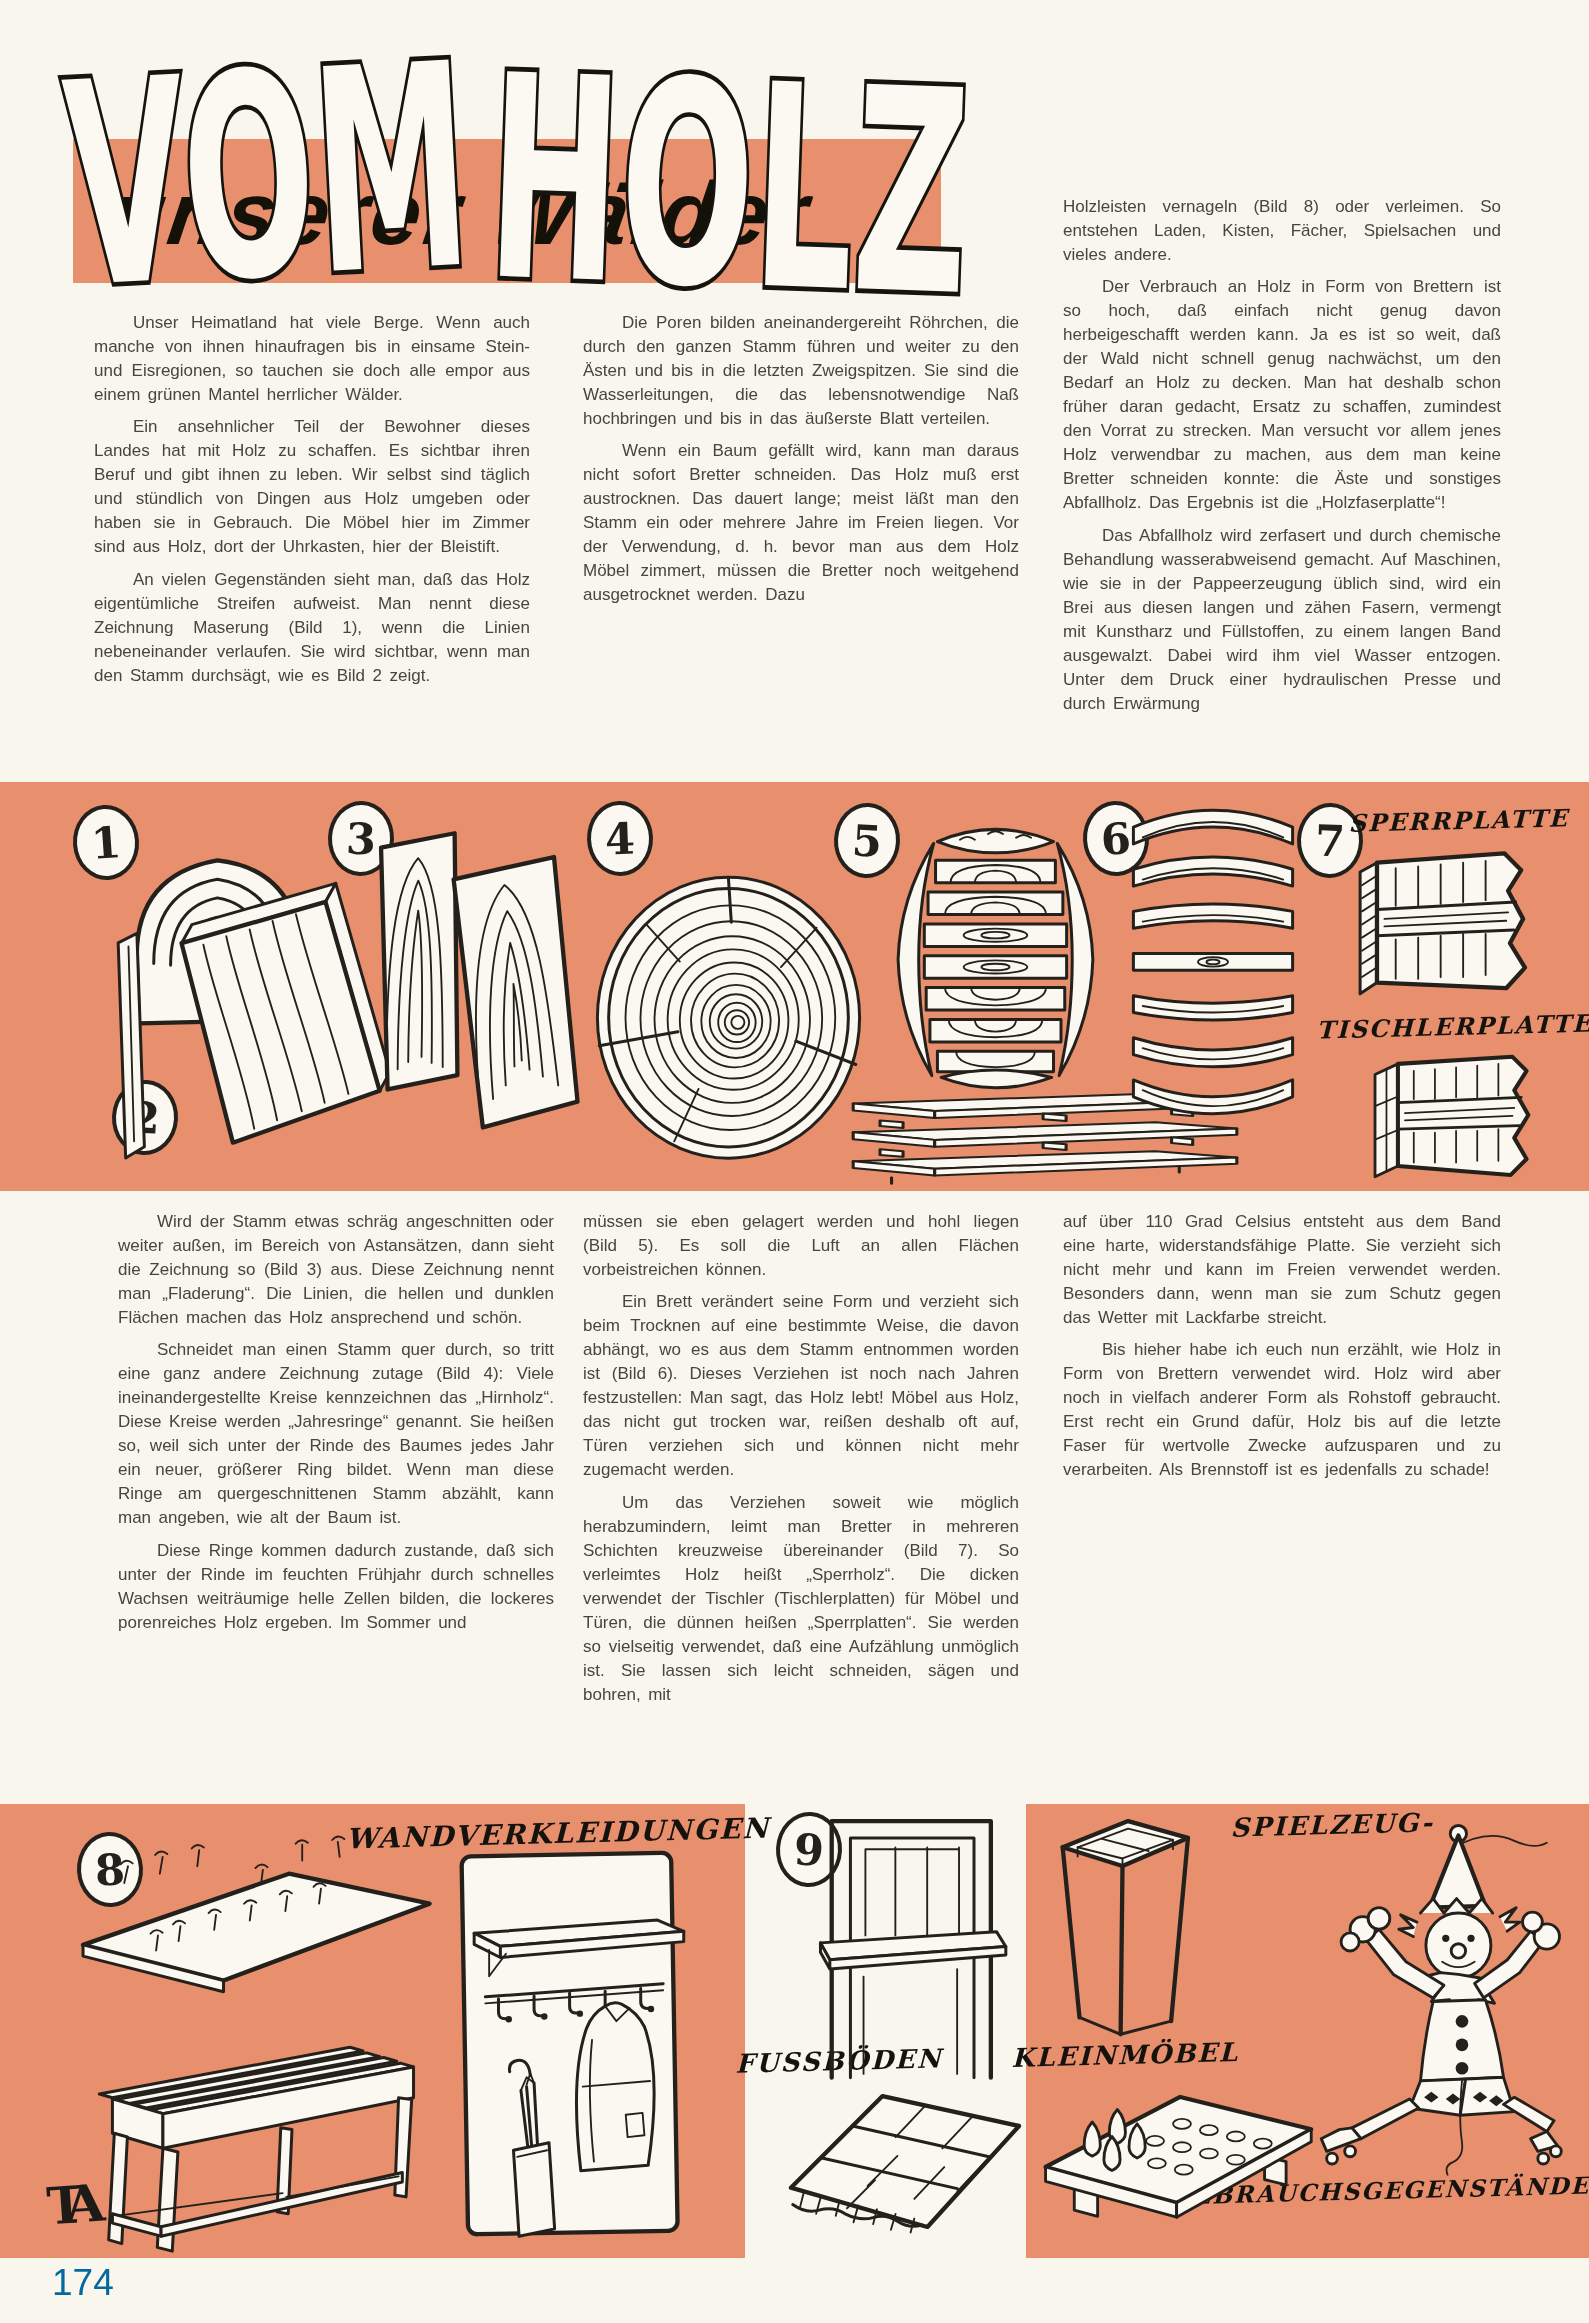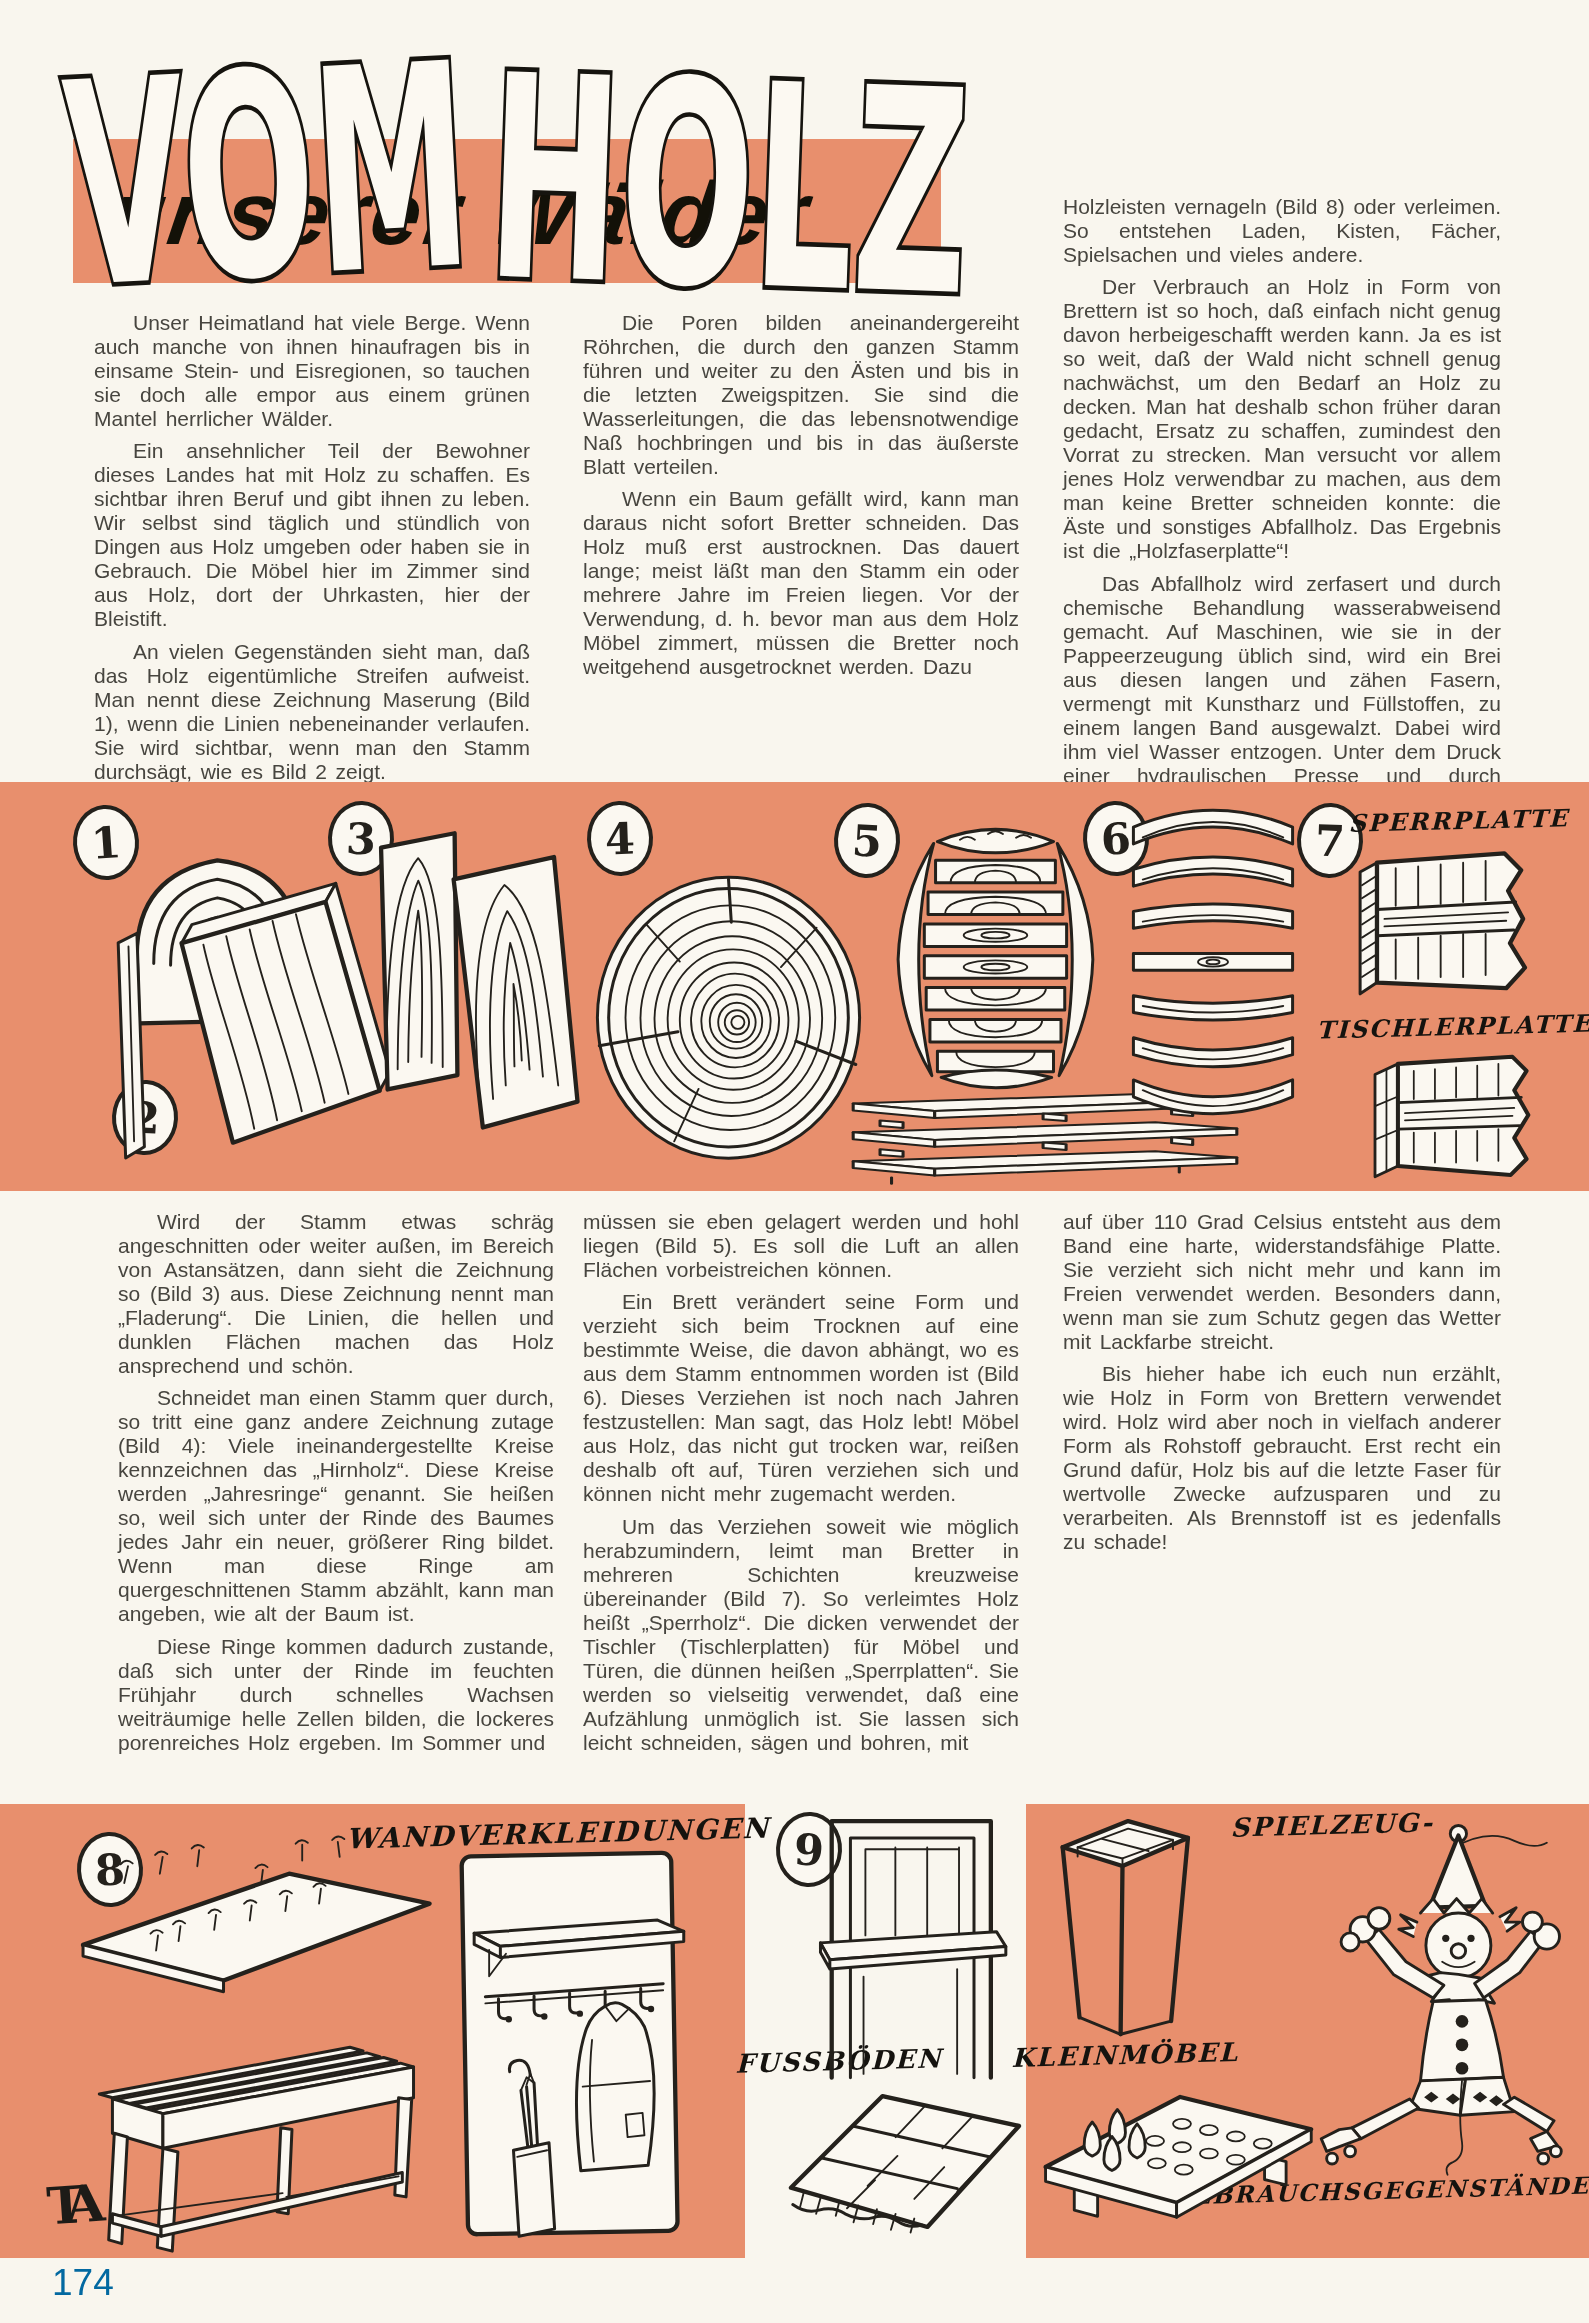--- a/index.html
+++ b/index.html
@@ -3,21 +3,21 @@
 <meta charset="utf-8">
 <style>
   html,body{margin:0;padding:0;background:#6b6b6b;}
   #page{position:relative;width:1589px;height:2324px;background:var(--paper,#f9f6ee);
         overflow:hidden;font-family:"Liberation Sans",sans-serif;}
   .band{position:absolute;left:0;width:1589px;background:var(--accent,#e88f6d);}
   #band1{top:782px;height:409px;}
   #band2{top:1804px;height:454px;}
   .white-gap{position:absolute;background:var(--paper,#f9f6ee);}
   
-  .col{position:absolute;width:436px;font-size:21px;line-height:24px;
+  .col{position:absolute;width:436px;font-size:17px;line-height:24px;
        color:var(--text,#47453f);text-align:justify;word-spacing:2.8px;}
   .col p{margin:0 0 8.4px 0;}
   .col p.ind{text-indent:39px;}
   
   .badge{position:absolute;width:58px;height:67px;border:4.7px solid var(--ink,#24211c);
          border-radius:50%;background:#fbf8f1;display:flex;align-items:center;justify-content:center;
          font-family:"DejaVu Serif",serif;font-size:43px;font-weight:bold;color:var(--ink,#24211c);}
   
   .hlabel{position:absolute;font-family:"DejaVu Serif",serif;font-style:italic;font-weight:bold;
           color:#15130f;letter-spacing:1.9px;transform:skewX(-5deg) rotate(-1.5deg);white-space:nowrap;}

